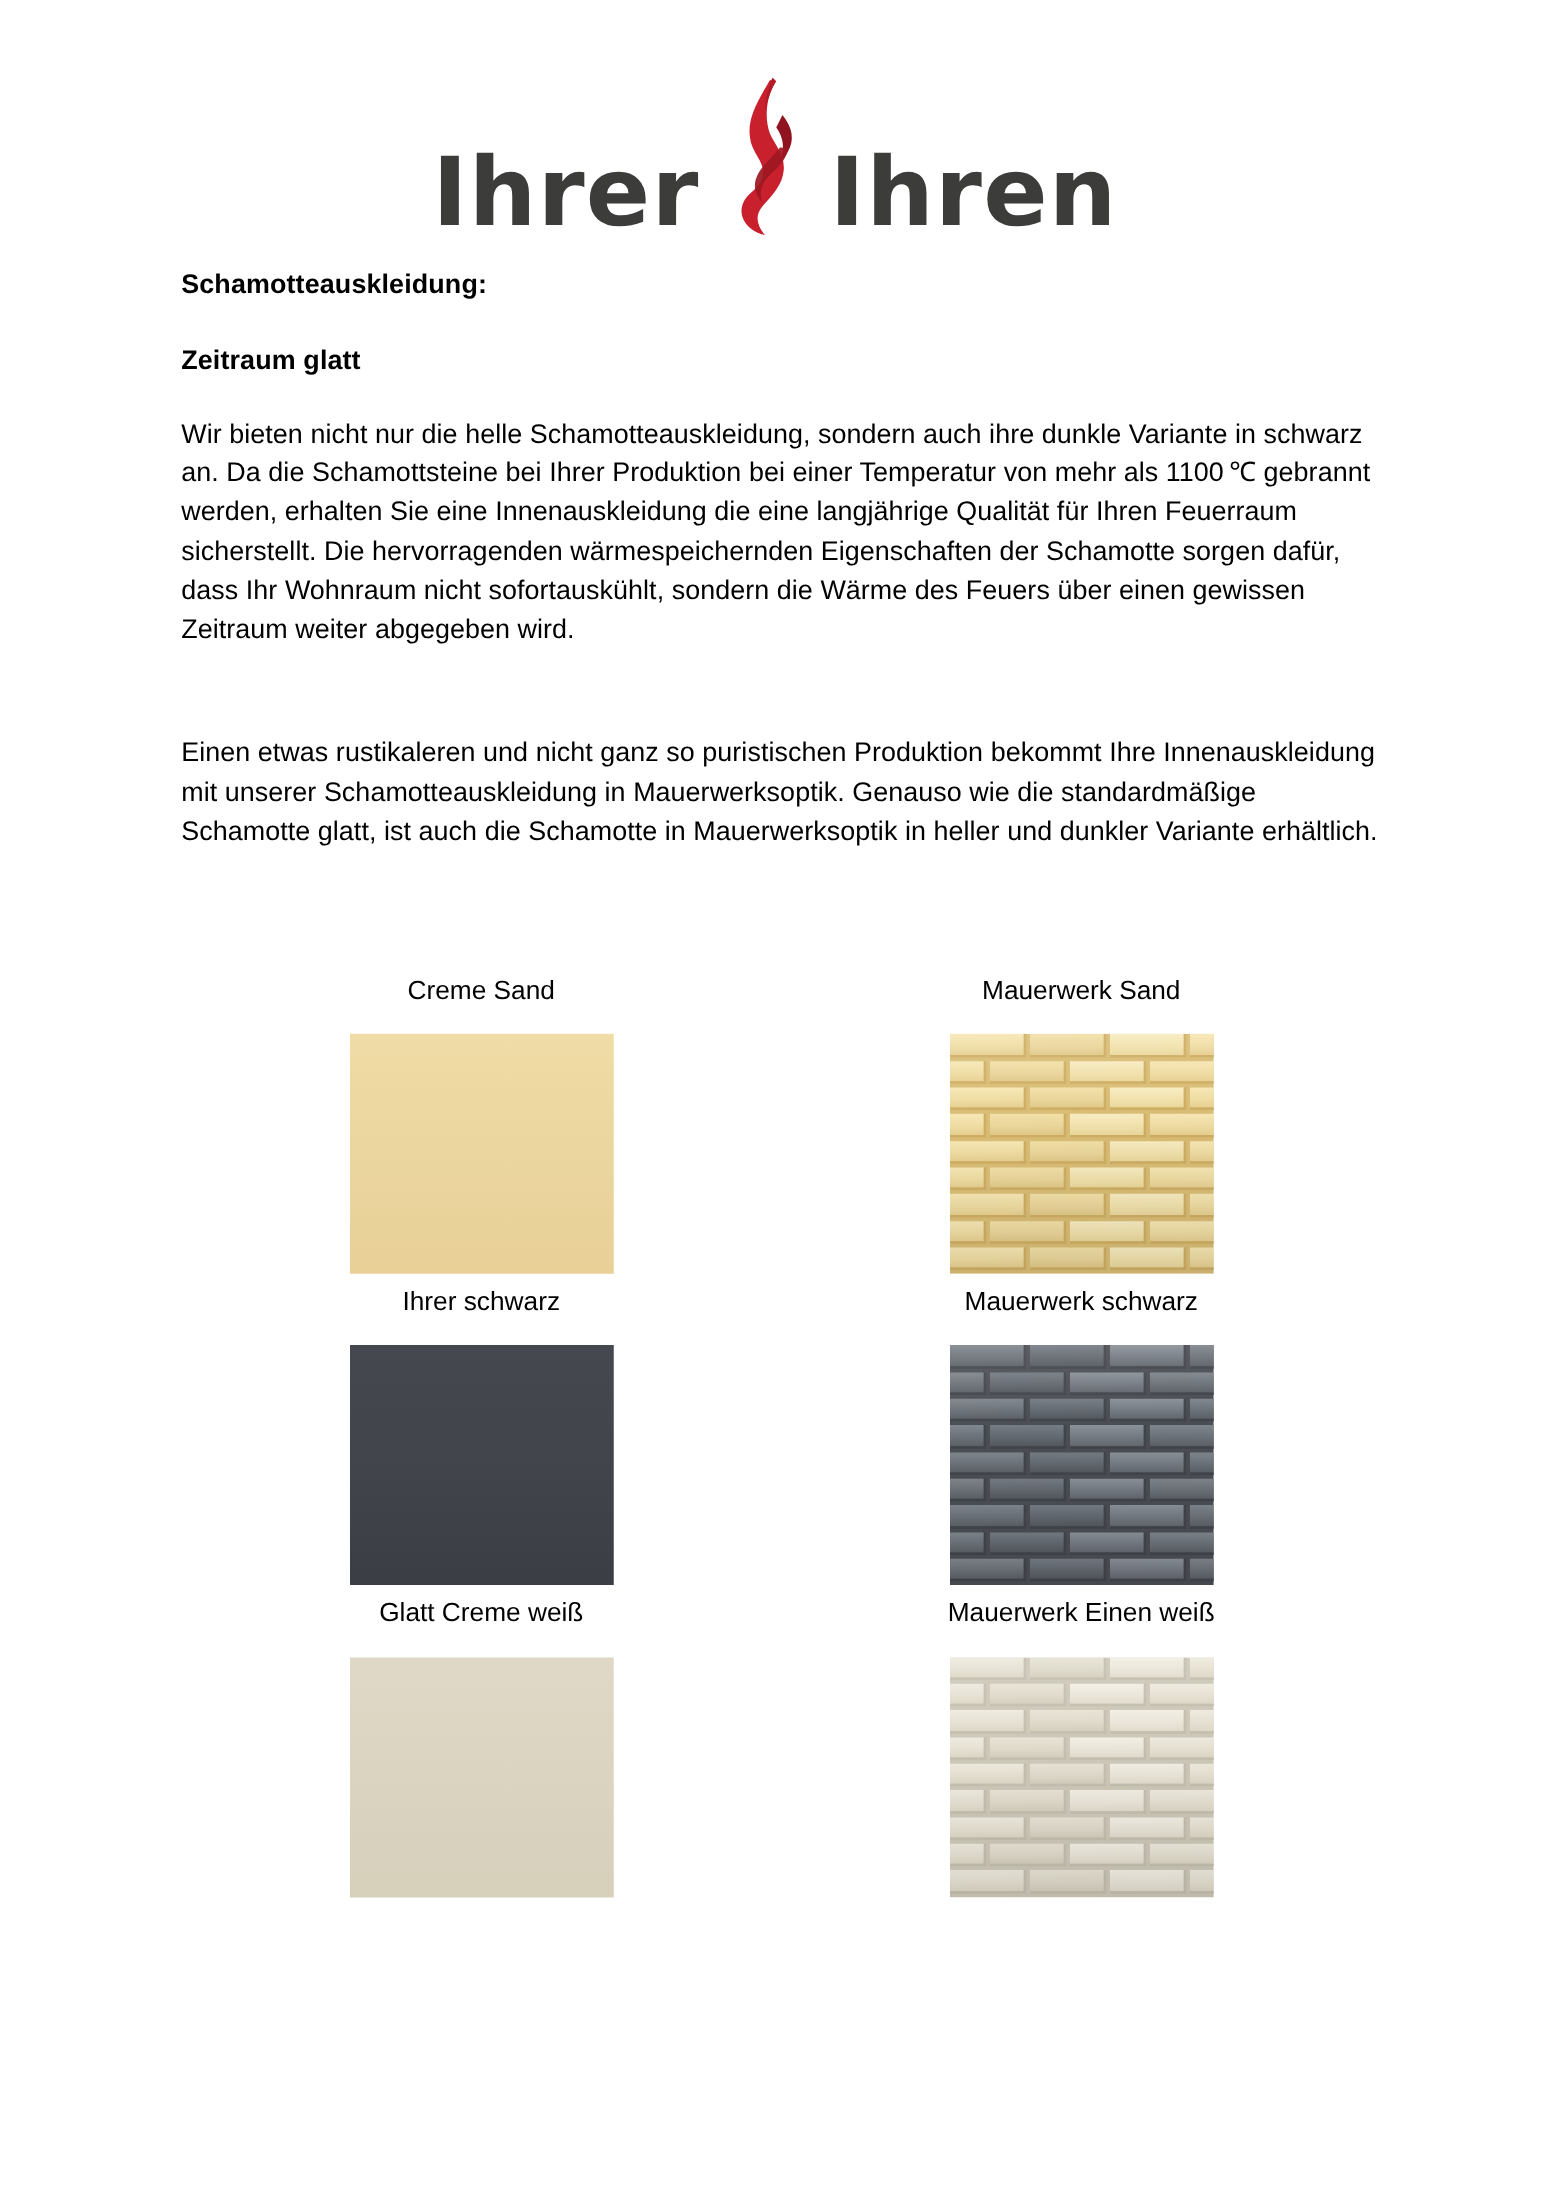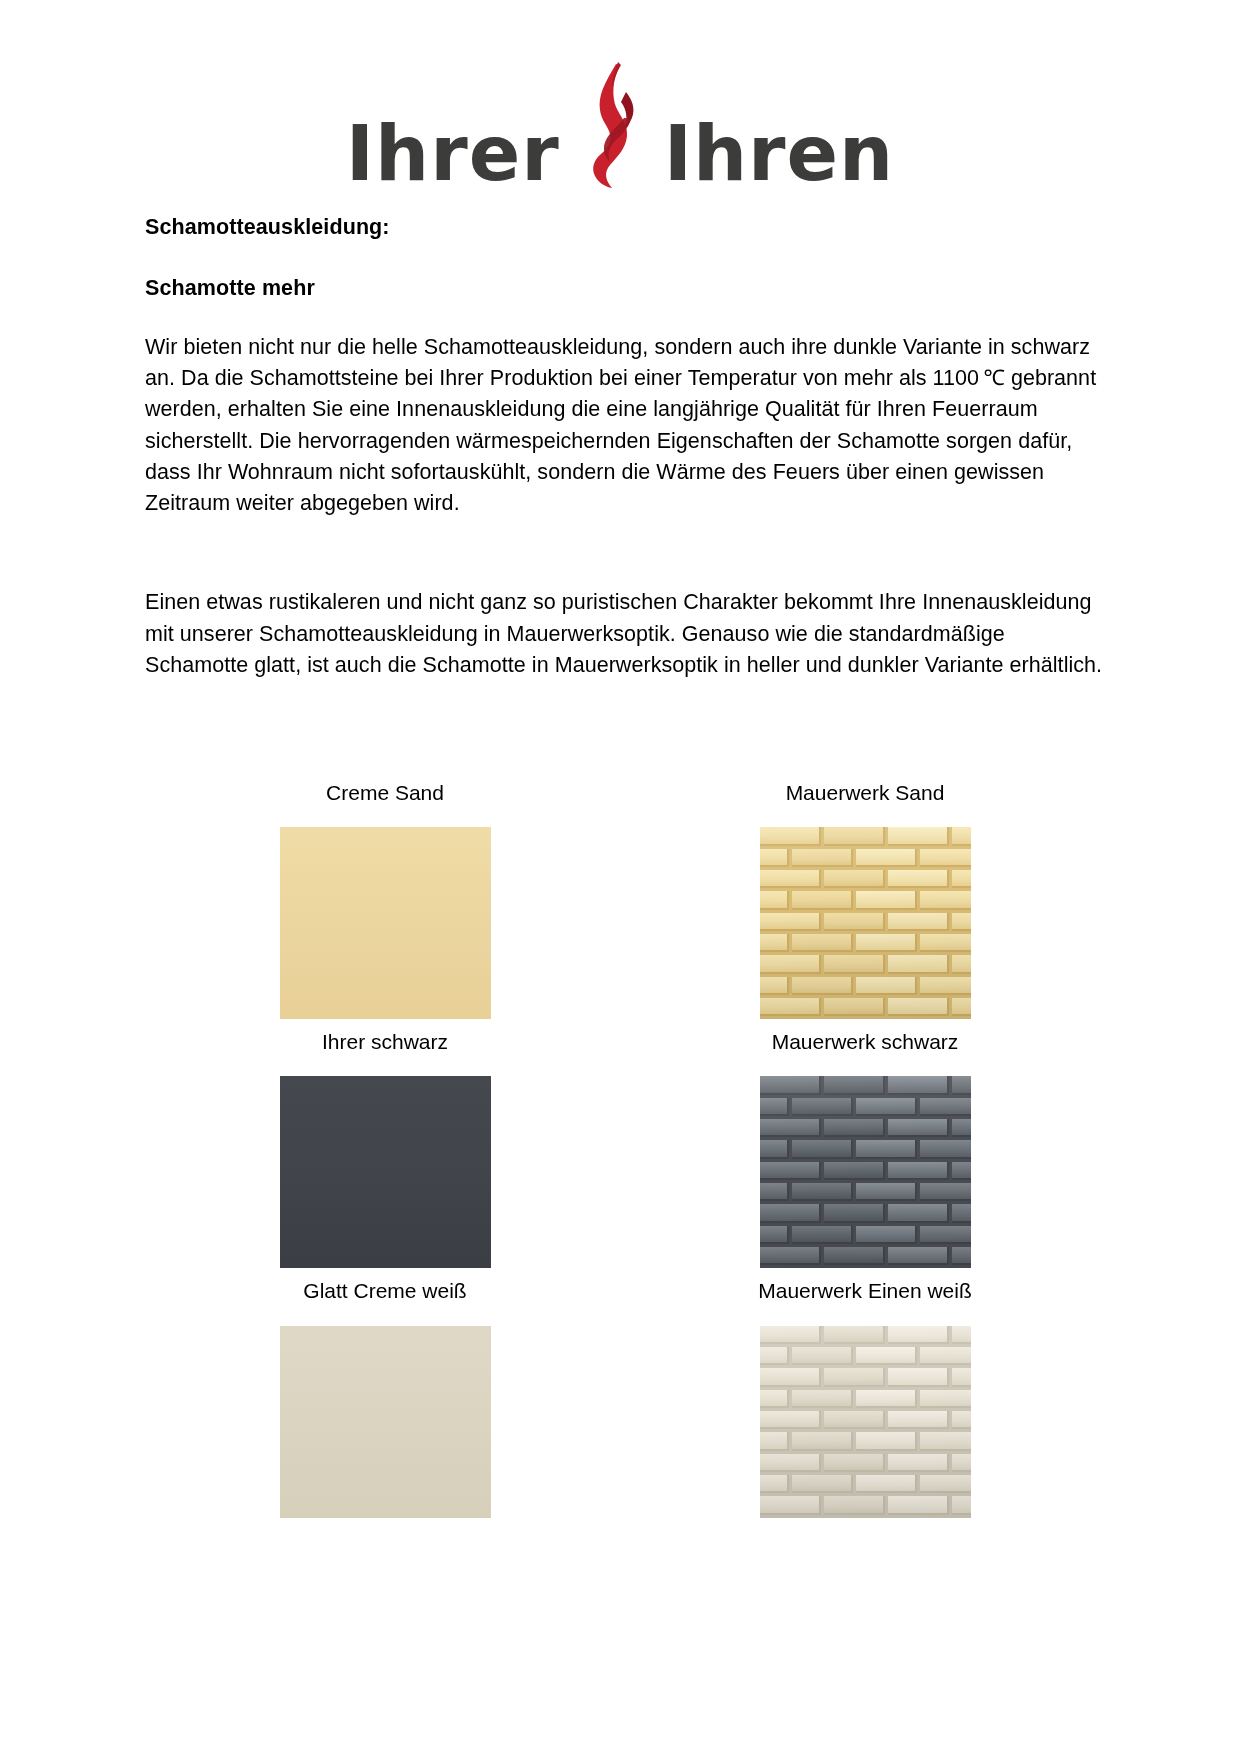--- a/index.html
+++ b/index.html
@@ -225,32 +225,32 @@
       <span class="logo-word">Ihren</span>
     </div>
   </div>
 
   <div class="content">
 
     <h2 class="head">Schamotteauskleidung:</h2>
 
     <div class="spacer-sm"></div>
 
-    <h2 class="head">Schamotte mehr</h2>
+    <h2 class="head">Zeitraum glatt</h2>
 
     <div class="spacer-md"></div>
 
     <p class="body-text">Wir bieten nicht nur die helle Schamotteauskleidung, sondern auch ihre dunkle Variante in schwarz an. Da die Schamottsteine bei Ihrer Produktion bei einer Temperatur von mehr als 1100 ℃ gebrannt werden, erhalten Sie eine Innenauskleidung die eine langjährige Qualität für Ihren Feuerraum sicherstellt. Die hervorragenden wärmespeichernden Eigenschaften der Schamotte sorgen dafür, dass Ihr Wohnraum nicht sofortauskühlt, sondern die Wärme des Feuers über einen gewissen Zeitraum weiter abgegeben wird.</p>
 
     <div class="spacer-lg"></div>
 
 
     <div class="spacer-md"></div>
 
-    <p class="body-text">Einen etwas rustikaleren und nicht ganz so puristischen Charakter bekommt Ihre Innenauskleidung mit unserer Schamotteauskleidung in Mauerwerksoptik. Genauso wie die standardmäßige Schamotte glatt, ist auch die Schamotte in Mauerwerksoptik in heller und dunkler Variante erhältlich.</p>
+    <p class="body-text">Einen etwas rustikaleren und nicht ganz so puristischen Produktion bekommt Ihre Innenauskleidung mit unserer Schamotteauskleidung in Mauerwerksoptik. Genauso wie die standardmäßige Schamotte glatt, ist auch die Schamotte in Mauerwerksoptik in heller und dunkler Variante erhältlich.</p>
   </div>
 
   <div class="swatch-grid">
 
     <div class="swatch-row tall">
       <div class="swatch-col">
         <div class="swatch-label">Creme Sand</div>
         <div class="swatch-img solid-sand"></div>
       </div>
       <div class="swatch-col">

